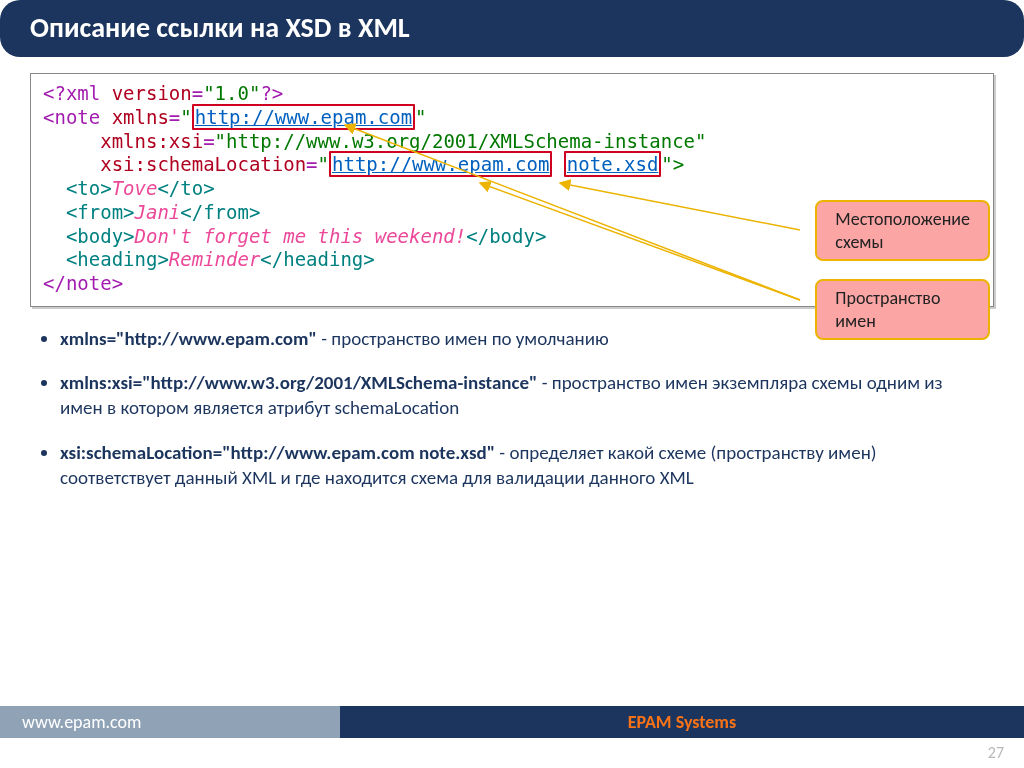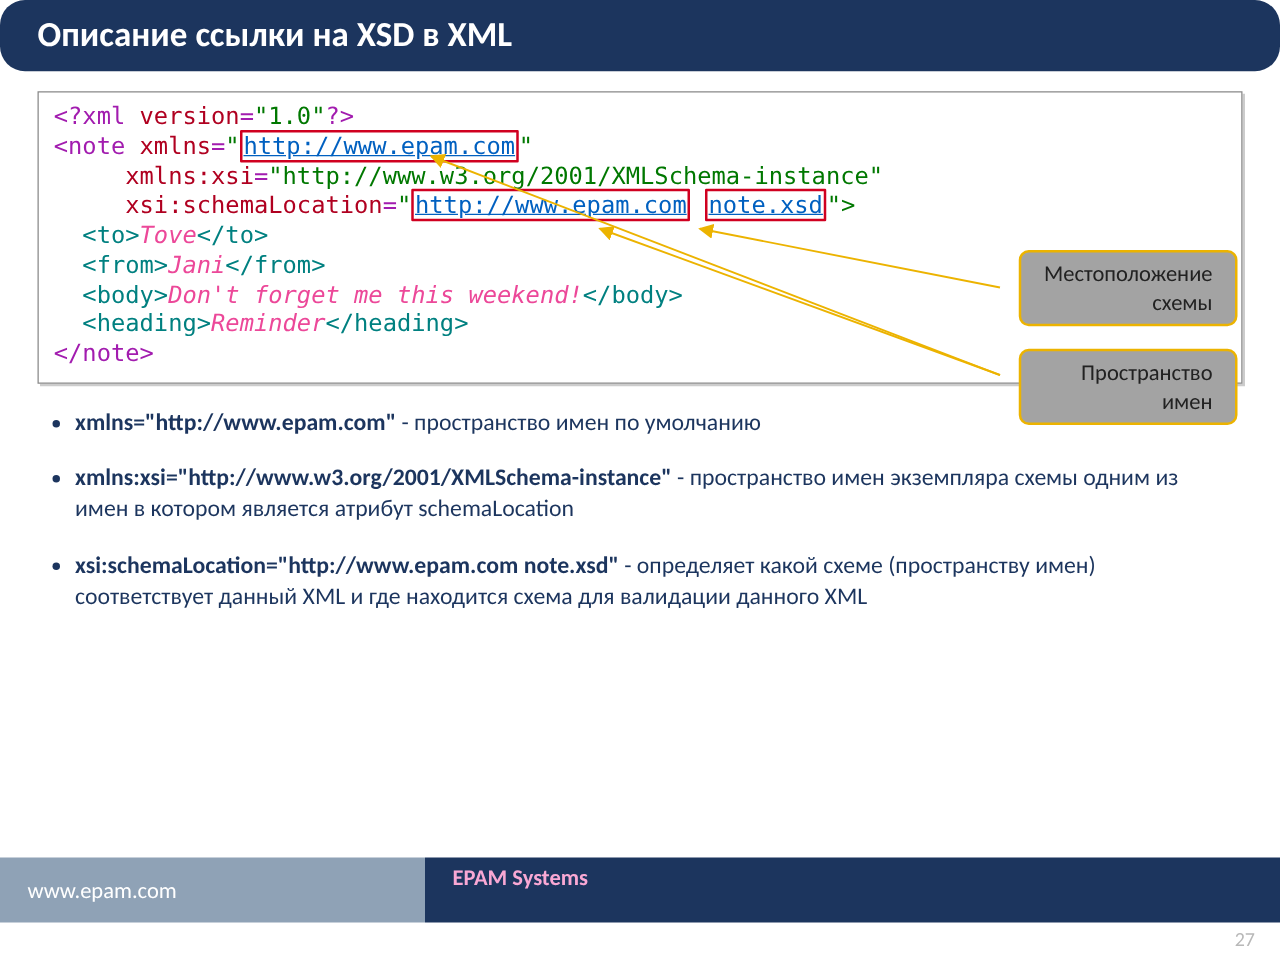--- a/index.html
+++ b/index.html
@@ -48,22 +48,22 @@
     position: absolute;
     right: 34px;
     top: 200px;
   }
   .callout {
     border: 2px solid #ecb300;
     border-radius: 8px;
     padding: 6px 18px;
     font-size: 18px;
     color: #222;
-    text-align: right;
-    background: #a3a3a3;
+    text-align: left;
+    background: #fca5a5;
     margin-bottom: 18px;
     line-height: 1.25;
   }
   .arrows-svg {
     position: absolute;
     left: 0; top: 0;
     width: 1024px; height: 420px;
     pointer-events: none;
   }
   .bullets {
@@ -80,31 +80,31 @@
   .footer {
     position: absolute;
     bottom: 30px;
     left: 0;
     width: 100%;
     display: flex;
   }
   .footer-left {
     background: #8fa2b6;
     color: #fff;
-    padding: 15px 22px;
+    padding: 5px 22px;
     font-size: 18px;
     flex: 0 0 340px;
   }
   .footer-right {
     background: #1c355e;
-    color: #f9a8d4;
+    color: #f97316;
     padding: 5px 22px;
     font-size: 18px;
     font-weight: bold;
-    text-align: left;
+    text-align: center;
     flex: 1;
   }
   .page-num {
     position: absolute;
     bottom: 6px;
     right: 20px;
     color: #b8b8b8;
     font-size: 16px;
   }
 </style>

